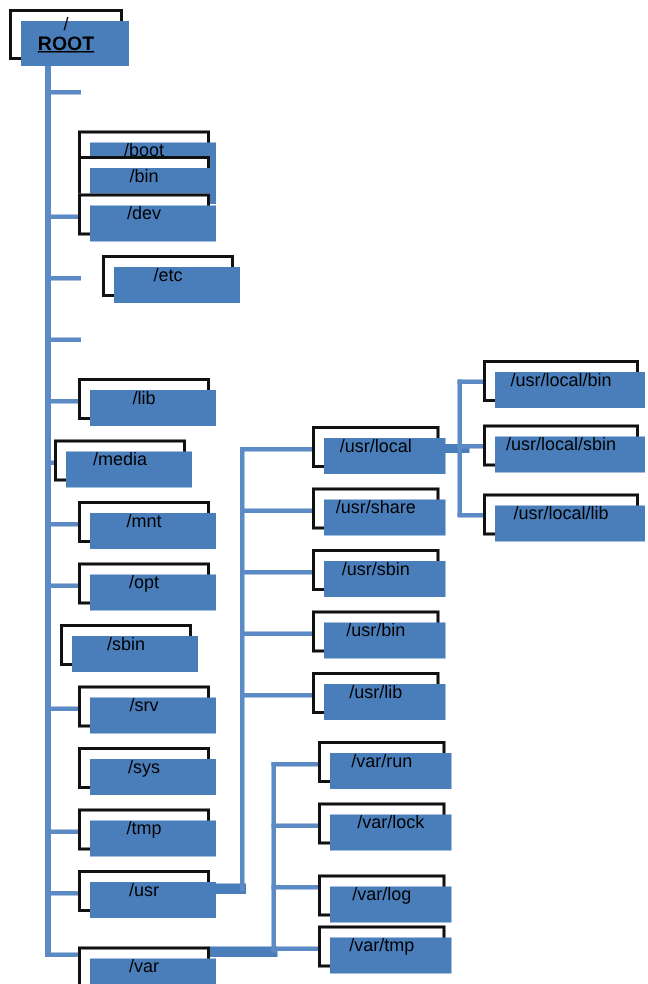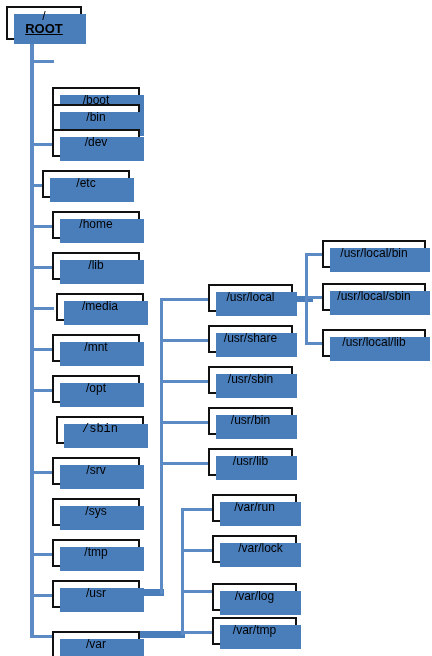--- a/index.html
+++ b/index.html
@@ -125,45 +125,41 @@
     <span class="label">/boot</span>
   </div>
   <div class="node" style="left:52px; top:88px; width:88px; height:28px;margin-top:16px;">
     <span class="shadow"></span>
     <span class="label">/bin</span>
   </div>
   <div class="node" style="left:52px; top:129px; width:88px; height:28px;">
     <span class="shadow"></span>
     <span class="label">/dev</span>
   </div>
-  <div class="node" style="left:42px; top:170px; width:88px; height:28px;">
+  <div class="node" style="left:68px; top:170px; width:88px; height:28px;">
     <span class="shadow"></span>
     <span class="label">/etc</span>
   </div>
-  <div class="node" style="left:52px; top:211px; width:88px; height:28px;">
-    <span class="shadow"></span>
-    <span class="label">/home</span>
-  </div>
   <div class="node" style="left:52px; top:252px; width:88px; height:28px;">
     <span class="shadow"></span>
     <span class="label">/lib</span>
   </div>
-  <div class="node" style="left:56px; top:293px; width:88px; height:28px;">
+  <div class="node" style="left:36px; top:293px; width:88px; height:28px;">
     <span class="shadow"></span>
     <span class="label">/media</span>
   </div>
   <div class="node" style="left:52px; top:334px; width:88px; height:28px;">
     <span class="shadow"></span>
     <span class="label">/mnt</span>
   </div>
   <div class="node" style="left:52px; top:375px; width:88px; height:28px;">
     <span class="shadow"></span>
     <span class="label">/opt</span>
   </div>
-  <div class="node" style="left:56px; top:416px; width:88px; height:28px;font-family:Liberation Mono, monospace;">
+  <div class="node" style="left:40px; top:416px; width:88px; height:28px;">
     <span class="shadow"></span>
     <span class="label">/sbin</span>
   </div>
   <div class="node" style="left:52px; top:457px; width:88px; height:28px;">
     <span class="shadow"></span>
     <span class="label">/srv</span>
   </div>
   <div class="node" style="left:52px; top:498px; width:88px; height:28px;">
     <span class="shadow"></span>
     <span class="label">/sys</span>

